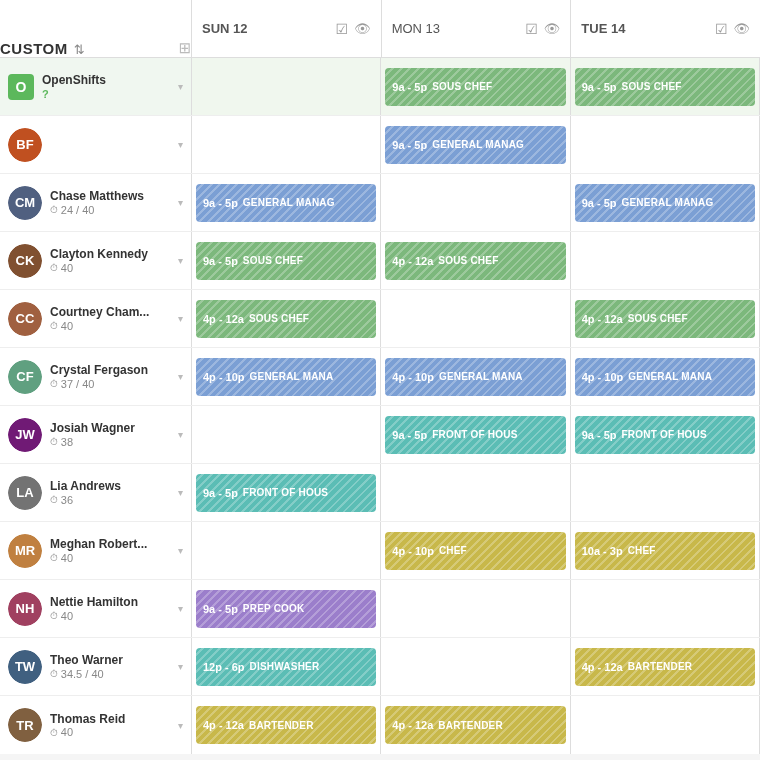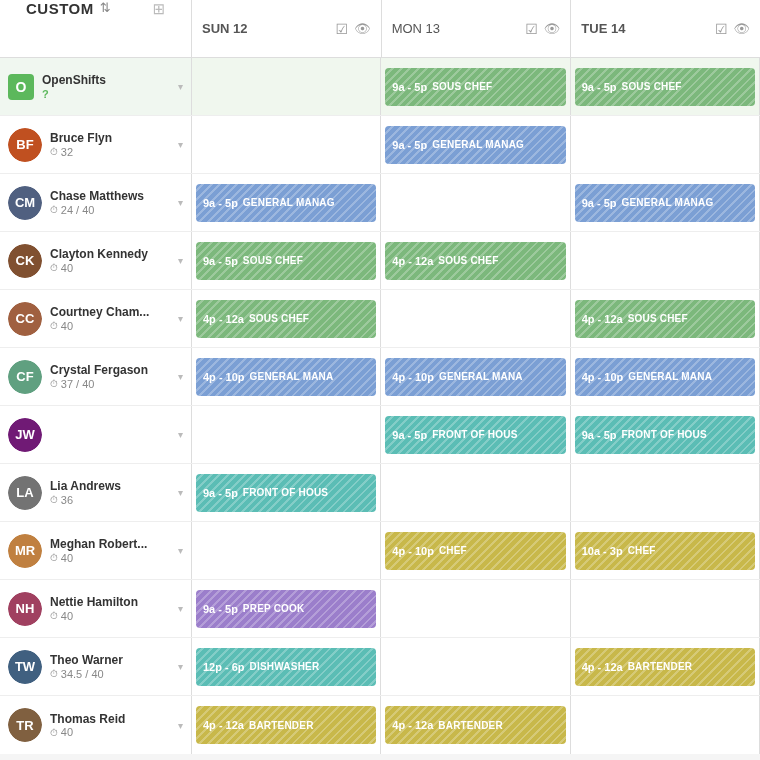--- a/index.html
+++ b/index.html
@@ -2,21 +2,21 @@
 <html><head>
   <meta charset="utf-8">
   <style>
     * { box-sizing: border-box; margin: 0; padding: 0; }
     body { font-family: -apple-system, BlinkMacSystemFont, 'Segoe UI', sans-serif; font-size: 12px; background: #f5f5f5; overflow: hidden; }
 
     .container { display: flex; flex-direction: column; width: 760px; height: 760px; overflow: hidden; }
 
     
     .header-row { display: flex; height: 58px; border-bottom: 1px solid #ddd; background: #fff; }
-    .header-left { width: 192px; min-width: 192px; display: flex; align-items: flex-start; padding: 0 26px; border-right: 1px solid #ddd; gap: 6px; }
+    .header-left { width: 192px; min-width: 192px; display: flex; align-items: flex-end; padding: 0 0; border-right: 1px solid #ddd; gap: 6px; }
     .day-header { flex: 1; display: flex; align-items: center; justify-content: space-between; padding: 0 10px; border-right: 1px solid #ddd; background: #fff; text-align: center; }
     .day-header-icons { display: flex; gap: 6px; align-items: center; color: #999; }
 
     
     .row { display: flex; height: 58px; border-bottom: 1px solid #eee; }
     .employee-cell { width: 192px; min-width: 192px; display: flex; align-items: center; padding: 0 8px; border-right: 1px solid #ddd; background: #fff; gap: 8px; position: relative; }
     .avatar { width: 34px; height: 34px; border-radius: 50%; overflow: hidden; flex-shrink: 0; }
     .avatar-img { width: 100%; height: 100%; background: #ccc; border-radius: 50%; display: flex; align-items: center; justify-content: center; font-size: 13px; font-weight: 600; color: #fff; }
     .employee-info { flex: 1; }
     .employee-name { font-size: 12px; font-weight: 600; color: #333; }
@@ -117,27 +117,20 @@
         <span class="shift-role">SOUS CHEF</span>
       </div>
     </div>
   </div>
 
   <div class="row">
     <div class="employee-cell">
       <div class="avatar">
           <div class="avatar-img" style="background:#c05020;">BF</div>
         </div>
-      <div class="employee-info">
-        <div class="employee-name">Bruce Flyn</div>
-        <div class="employee-hours">
-            <span class="clock-icon"></span>
-            <span>32</span>
-          </div>
-      </div>
       <span class="chevron">▾</span>
     </div>
     <div class="day-cell"></div>
     <div class="day-cell">
       <div class="shift shift-blue" style="position:relative;">
         <span class="shift-time">9a - 5p</span>
         <span class="shift-role">GENERAL MANAG</span>
       </div>
     </div>
     <div class="day-cell"></div>
@@ -262,20 +255,27 @@
         <span class="shift-role">GENERAL MANA</span>
       </div>
     </div>
   </div>
 
   <div class="row">
     <div class="employee-cell">
       <div class="avatar">
           <div class="avatar-img" style="background:#701a75;">JW</div>
         </div>
+      <div class="employee-info">
+        <div class="employee-name">Josiah Wagner</div>
+        <div class="employee-hours">
+            <span class="clock-icon"></span>
+            <span>38</span>
+          </div>
+      </div>
       <span class="chevron">▾</span>
     </div>
     <div class="day-cell"></div>
     <div class="day-cell">
       <div class="shift shift-teal" style="position:relative;">
         <span class="shift-time">9a - 5p</span>
         <span class="shift-role">FRONT OF HOUS</span>
       </div>
     </div>
     <div class="day-cell">

